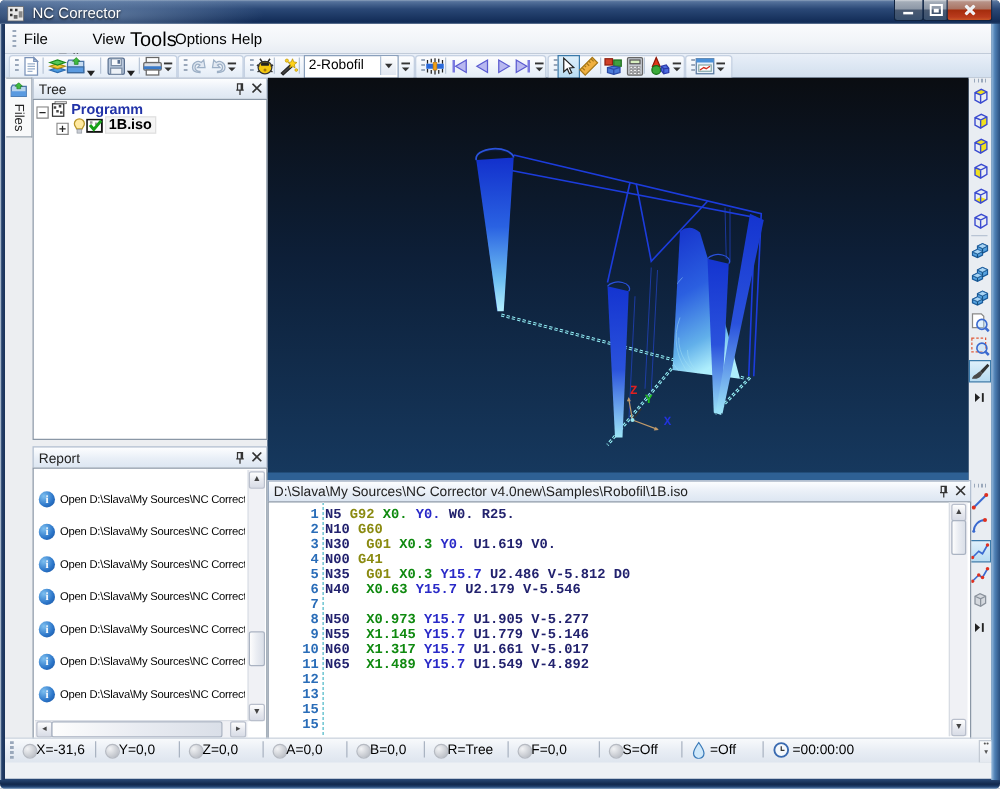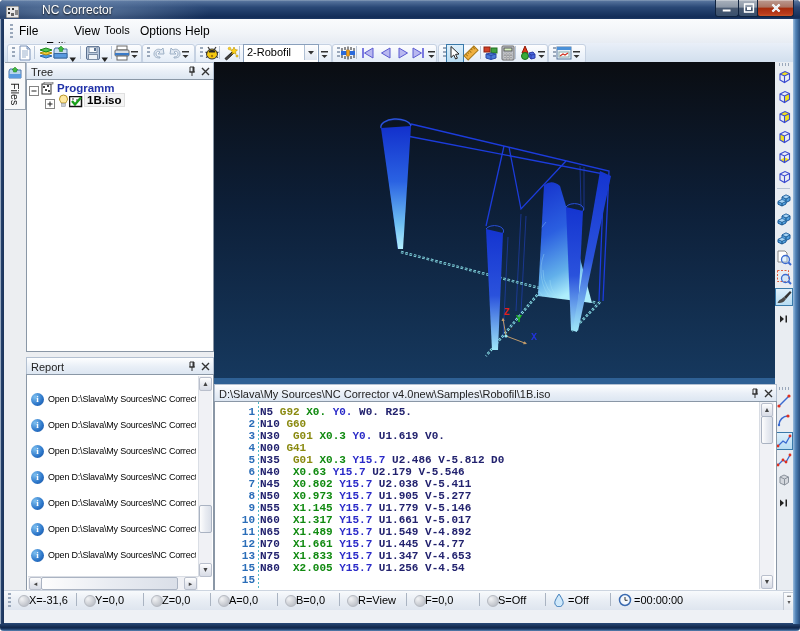--- a/index.html
+++ b/index.html
@@ -72,21 +72,21 @@
   <div class="abs" style="left:6px;top:4px;width:13px;height:12px;">
     <svg width="13" height="12">
         <rect x="0" y="0" width="13" height="12" fill="#e8e8e8" stroke="#555"></rect>
         <rect x="2" y="2" width="2" height="2" fill="#333"></rect>
         <rect x="6" y="2" width="2" height="2" fill="#333"></rect>
         <rect x="9" y="4" width="3" height="5" fill="#888"></rect>
         <rect x="2" y="6" width="2" height="2" fill="#333"></rect>
         <rect x="5" y="7" width="3" height="3" fill="#666"></rect>
       </svg>
   </div>
-  <div class="abs txt" style="left:42px;top:3px;color:#fff;font-size:12px;text-shadow:0 1px 2px #000;">NC Corrector</div>
+  <div class="abs txt" style="left:26px;top:3px;color:#fff;font-size:12px;text-shadow:0 1px 2px #000;">NC Corrector</div>
   <div class="abs wbtn" id="bmin">
       <svg width="9" height="9">
         <rect x="0" y="6" width="8" height="2" fill="#fff"></rect>
       </svg>
     </div>
   <div class="abs wbtn" id="bmax">
       <svg width="11" height="10">
         <rect x="1" y="1" width="9" height="8" fill="none" stroke="#fff" stroke-width="1.6"></rect>
         <rect x="3.5" y="4" width="4" height="3" fill="#fff"></rect>
       </svg>
@@ -96,21 +96,21 @@
         <path d="M1.5 1 L8.5 8 M8.5 1 L1.5 8" stroke="#fff" stroke-width="2.4" fill="none"></path>
         <path d="M1.5 1 L8.5 8 M8.5 1 L1.5 8" stroke="#e8eef4" stroke-width="1.2" fill="none"></path>
       </svg>
     </div>
 
   <div class="abs" id="menu"></div>
   <div class="abs grip" style="left:10px;top:24px;height:14px;"></div>
   <div class="abs mi" style="left:19px;top:24px;font-size:12px;">File</div>
   <div class="abs mi" style="left:46px;top:24px;font-size:12px;margin-top:16px;">Edit</div>
   <div class="abs mi" style="left:74px;top:24px;font-size:12px;">View</div>
-  <div class="abs mi" style="left:104px;top:24px;font-size:11px;">Tools</div>
+  <div class="abs mi" style="left:104px;top:24px;font-size:16px;">Tools</div>
   <div class="abs mi" style="left:140px;top:24px;font-size:12px;">Options</div>
   <div class="abs mi" style="left:185px;top:24px;font-size:12px;">Help</div>
 
   <div class="abs" id="tbar"></div>
   <div id="tb-icons" class="abs" style="left:1px;top:0;width:792px;height:0;">
       <div class="abs tgrp" style="left:6px;top:44px;width:133px;"></div>
       <div class="abs grip" style="left:11px;top:47px;height:12px;"></div>
       <div class="abs tico" style="left:16px;top:45px;"><svg width="16" height="16">
           <path d="M3 1 H10 L13 4 V15 H3 Z" fill="#fff" stroke="#7a92b8"></path>
           <path d="M10 1 L10 4 H13 Z" fill="#cfe0f2" stroke="#7a92b8"></path>
@@ -574,28 +574,28 @@
         </svg></div>
   </div>
   <div class="abs pbody" id="codeBody">
       <div id="clines">
         <div class="cline" style="top:4px;"><span class="lnum">1</span><span class="ctext">N5 <span class="g">G92</span> <span class="x">X0.</span> <span class="y">Y0.</span> W0. R25.</span></div>
         <div class="cline" style="top:16px;"><span class="lnum">2</span><span class="ctext">N10 <span class="g">G60</span></span></div>
         <div class="cline" style="top:28px;"><span class="lnum">3</span><span class="ctext">N30  <span class="g">G01</span> <span class="x">X0.3</span> <span class="y">Y0.</span> U1.619 V0.</span></div>
         <div class="cline" style="top:40px;"><span class="lnum">4</span><span class="ctext">N00 <span class="g">G41</span></span></div>
         <div class="cline" style="top:52px;"><span class="lnum">5</span><span class="ctext">N35  <span class="g">G01</span> <span class="x">X0.3</span> <span class="y">Y15.7</span> U2.486 V-5.812 D0</span></div>
         <div class="cline" style="top:64px;"><span class="lnum">6</span><span class="ctext">N40  <span class="x">X0.63</span> <span class="y">Y15.7</span> U2.179 V-5.546</span></div>
-        <div class="cline" style="top:76px;"><span class="lnum">7</span><span class="ctext">N45  <span class="x">X0.802</span> <span class="y">Y15.7</span> U2.038 V-5.411</span></div>
+        <div class="cline" style="top:76px;"><span class="lnum">7</span></div>
         <div class="cline" style="top:88px;"><span class="lnum">8</span><span class="ctext">N50  <span class="x">X0.973</span> <span class="y">Y15.7</span> U1.905 V-5.277</span></div>
         <div class="cline" style="top:100px;"><span class="lnum">9</span><span class="ctext">N55  <span class="x">X1.145</span> <span class="y">Y15.7</span> U1.779 V-5.146</span></div>
         <div class="cline" style="top:112px;"><span class="lnum">10</span><span class="ctext">N60  <span class="x">X1.317</span> <span class="y">Y15.7</span> U1.661 V-5.017</span></div>
         <div class="cline" style="top:124px;"><span class="lnum">11</span><span class="ctext">N65  <span class="x">X1.489</span> <span class="y">Y15.7</span> U1.549 V-4.892</span></div>
-        <div class="cline" style="top:136px;"><span class="lnum">12</span><span class="ctext">N70  <span class="x">X1.661</span> <span class="y">Y15.7</span> U1.445 V-4.77</span></div>
-        <div class="cline" style="top:148px;"><span class="lnum">13</span><span class="ctext">N75  <span class="x">X1.833</span> <span class="y">Y15.7</span> U1.347 V-4.653</span></div>
-        <div class="cline" style="top:160px;"><span class="lnum">15</span><span class="ctext">N80  <span class="x">X2.005</span> <span class="y">Y15.7</span> U1.256 V-4.54</span></div>
+        <div class="cline" style="top:136px;"><span class="lnum">12</span></div>
+        <div class="cline" style="top:148px;"><span class="lnum">13</span></div>
+        <div class="cline" style="top:160px;"><span class="lnum">15</span></div>
         <div class="cline" style="top:172px;"><span class="lnum">15</span></div>
       </div>
     </div>
   <div class="abs" id="gutterline"></div>
   <div class="abs" id="codeScroll">
     <div class="abs sbtn" style="left:1px;top:1px;width:10px;height:12px;line-height:12px;">▲</div>
     <div class="abs sthumb" style="left:1px;top:14px;width:10px;height:26px;"></div>
     <div class="abs sbtn" style="left:1px;top:173px;width:10px;height:12px;line-height:12px;">▼</div>
   </div>
 
@@ -606,21 +606,21 @@
       <div class="abs sit" style="left:29px;top:594px;">X=-31,6</div>
       <div class="abs sball" style="left:84px;top:595px;"></div>
       <div class="abs sit" style="left:95px;top:594px;">Y=0,0</div>
       <div class="abs sball" style="left:151px;top:595px;"></div>
       <div class="abs sit" style="left:162px;top:594px;">Z=0,0</div>
       <div class="abs sball" style="left:218px;top:595px;"></div>
       <div class="abs sit" style="left:229px;top:594px;">A=0,0</div>
       <div class="abs sball" style="left:285px;top:595px;"></div>
       <div class="abs sit" style="left:296px;top:594px;">B=0,0</div>
       <div class="abs sball" style="left:347px;top:595px;"></div>
-      <div class="abs sit" style="left:358px;top:594px;">R=View</div>
+      <div class="abs sit" style="left:358px;top:594px;">R=Tree</div>
       <div class="abs sball" style="left:414px;top:595px;"></div>
       <div class="abs sit" style="left:425px;top:594px;">F=0,0</div>
       <div class="abs sball" style="left:487px;top:595px;"></div>
       <div class="abs sit" style="left:498px;top:594px;">S=Off</div>
       <div class="abs ssep" style="left:76px;top:593px;"></div>
       <div class="abs ssep" style="left:143px;top:593px;"></div>
       <div class="abs ssep" style="left:210px;top:593px;"></div>
       <div class="abs ssep" style="left:277px;top:593px;"></div>
       <div class="abs ssep" style="left:339px;top:593px;"></div>
       <div class="abs ssep" style="left:406px;top:593px;"></div>

